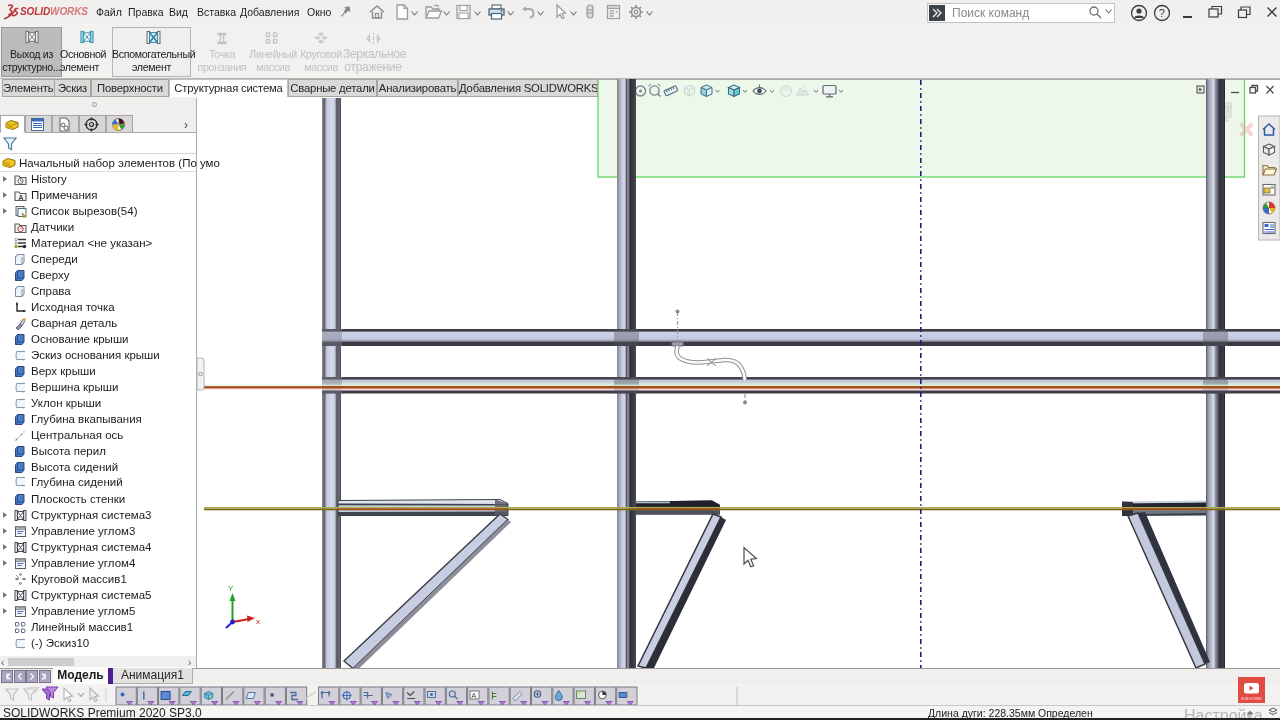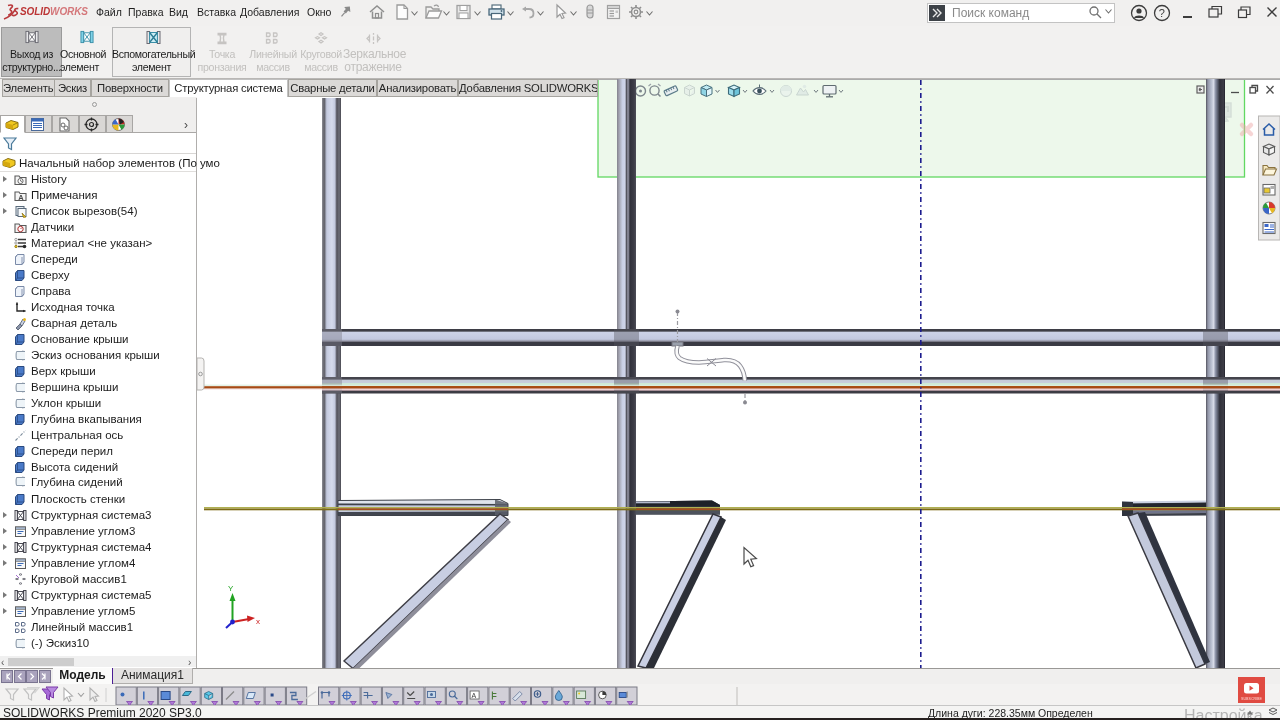--- a/index.html
+++ b/index.html
@@ -602,21 +602,21 @@
         <svg class="ticn" viewBox="0 0 13 13">
           <path d="M1.5 11.5 L11.5 1.5" stroke="#7a8a9a" stroke-width="1.1" stroke-dasharray="3 1.5 1 1.5"></path>
         </svg>
         <div class="tx">Центральная ось</div>
       </div>
       <div class="tree-row" style="top:345.7px">
         <svg class="ticn" viewBox="0 0 13 13">
           <path d="M3.5 1.5 H10 V9 L8 11.5 H1.5 V4 Z" fill="#4a7ac8" stroke="#2a4a80" stroke-width="1"></path>
           <path d="M3.5 1.5 L3.5 9 L10 9 M3.5 9 L1.5 11.5" fill="none" stroke="#2a4a80" stroke-width="0.8"></path>
         </svg>
-        <div class="tx">Спереди перил</div>
+        <div class="tx">Высота перил</div>
       </div>
       <div class="tree-row" style="top:361.7px">
         <svg class="ticn" viewBox="0 0 13 13">
           <path d="M3.5 1.5 H10 V9 L8 11.5 H1.5 V4 Z" fill="#4a7ac8" stroke="#2a4a80" stroke-width="1"></path>
           <path d="M3.5 1.5 L3.5 9 L10 9 M3.5 9 L1.5 11.5" fill="none" stroke="#2a4a80" stroke-width="0.8"></path>
         </svg>
         <div class="tx">Высота сидений</div>
       </div>
       <div class="tree-row" style="top:376px">
         <svg class="ticn" viewBox="0 0 13 13">
@@ -734,21 +734,21 @@
       <path d="M10 3 l-4 4 l4 4" stroke="#fff" stroke-width="1.6" fill="none"></path>
     </svg>
     <div class="abs" style="left:26.0px;top:669.5px;width:12px;height:13px;background:#aaa3bd;border:1px solid #7a7490"></div>
     <svg class="abs" style="left:26.0px;top:669.5px" width="12" height="13" viewBox="0 0 16 14">
       <path d="M6 3 l4 4 l-4 4" stroke="#fff" stroke-width="1.6" fill="none"></path>
     </svg>
     <div class="abs" style="left:38.5px;top:669.5px;width:12px;height:13px;background:#aaa3bd;border:1px solid #7a7490"></div>
     <svg class="abs" style="left:38.5px;top:669.5px" width="12" height="13" viewBox="0 0 16 14">
       <path d="M4 3 l4 4 l-4 4 M8 3 v8" stroke="#fff" stroke-width="1.6" fill="none"></path>
     </svg>
-    <div class="abs" style="left:53px;top:668px;width:60px;height:16px;background:#fbfbfa;border-right:1px solid #4c1d95;font-size:12px;font-weight:bold;color:#1a1a1a;text-align:center;line-height:15px">Модель</div>
+    <div class="abs" style="left:53px;top:668px;width:60px;height:16px;background:#fbfbfa;border-right:5px solid #4c1d95;font-size:12px;font-weight:bold;color:#1a1a1a;text-align:center;line-height:15px">Модель</div>
     <div class="abs" style="left:113px;top:668px;width:80px;height:16px;background:#e4e2e1;border-right:1px solid #b0aeac;border-bottom:1px solid #b0aeac;font-size:12px;color:#2a2a2a;text-align:center;line-height:15px">Анимация1</div>
     <div class="abs" style="left:0;top:684px;width:1280px;height:21px;background:#f3f2f1"></div>
     <svg class="abs" style="left:2px;top:686px" width="110" height="18" viewBox="0 0 110 18">
 <g fill="none" stroke="#c2c2c2" stroke-width="1.2">
         <path d="M4 3 H16 L11.5 8.5 V14 L8.5 12.5 V8.5 Z"></path>
       </g>
 <g fill="none" stroke="#c2c2c2" stroke-width="1.2">
         <path d="M22 3 H34 L29.5 8.5 V14 L26.5 12.5 V8.5 Z"></path>
         <path d="M25 1.5 H37 L32.5 7" stroke="#d4d4d4"></path>
       </g>

